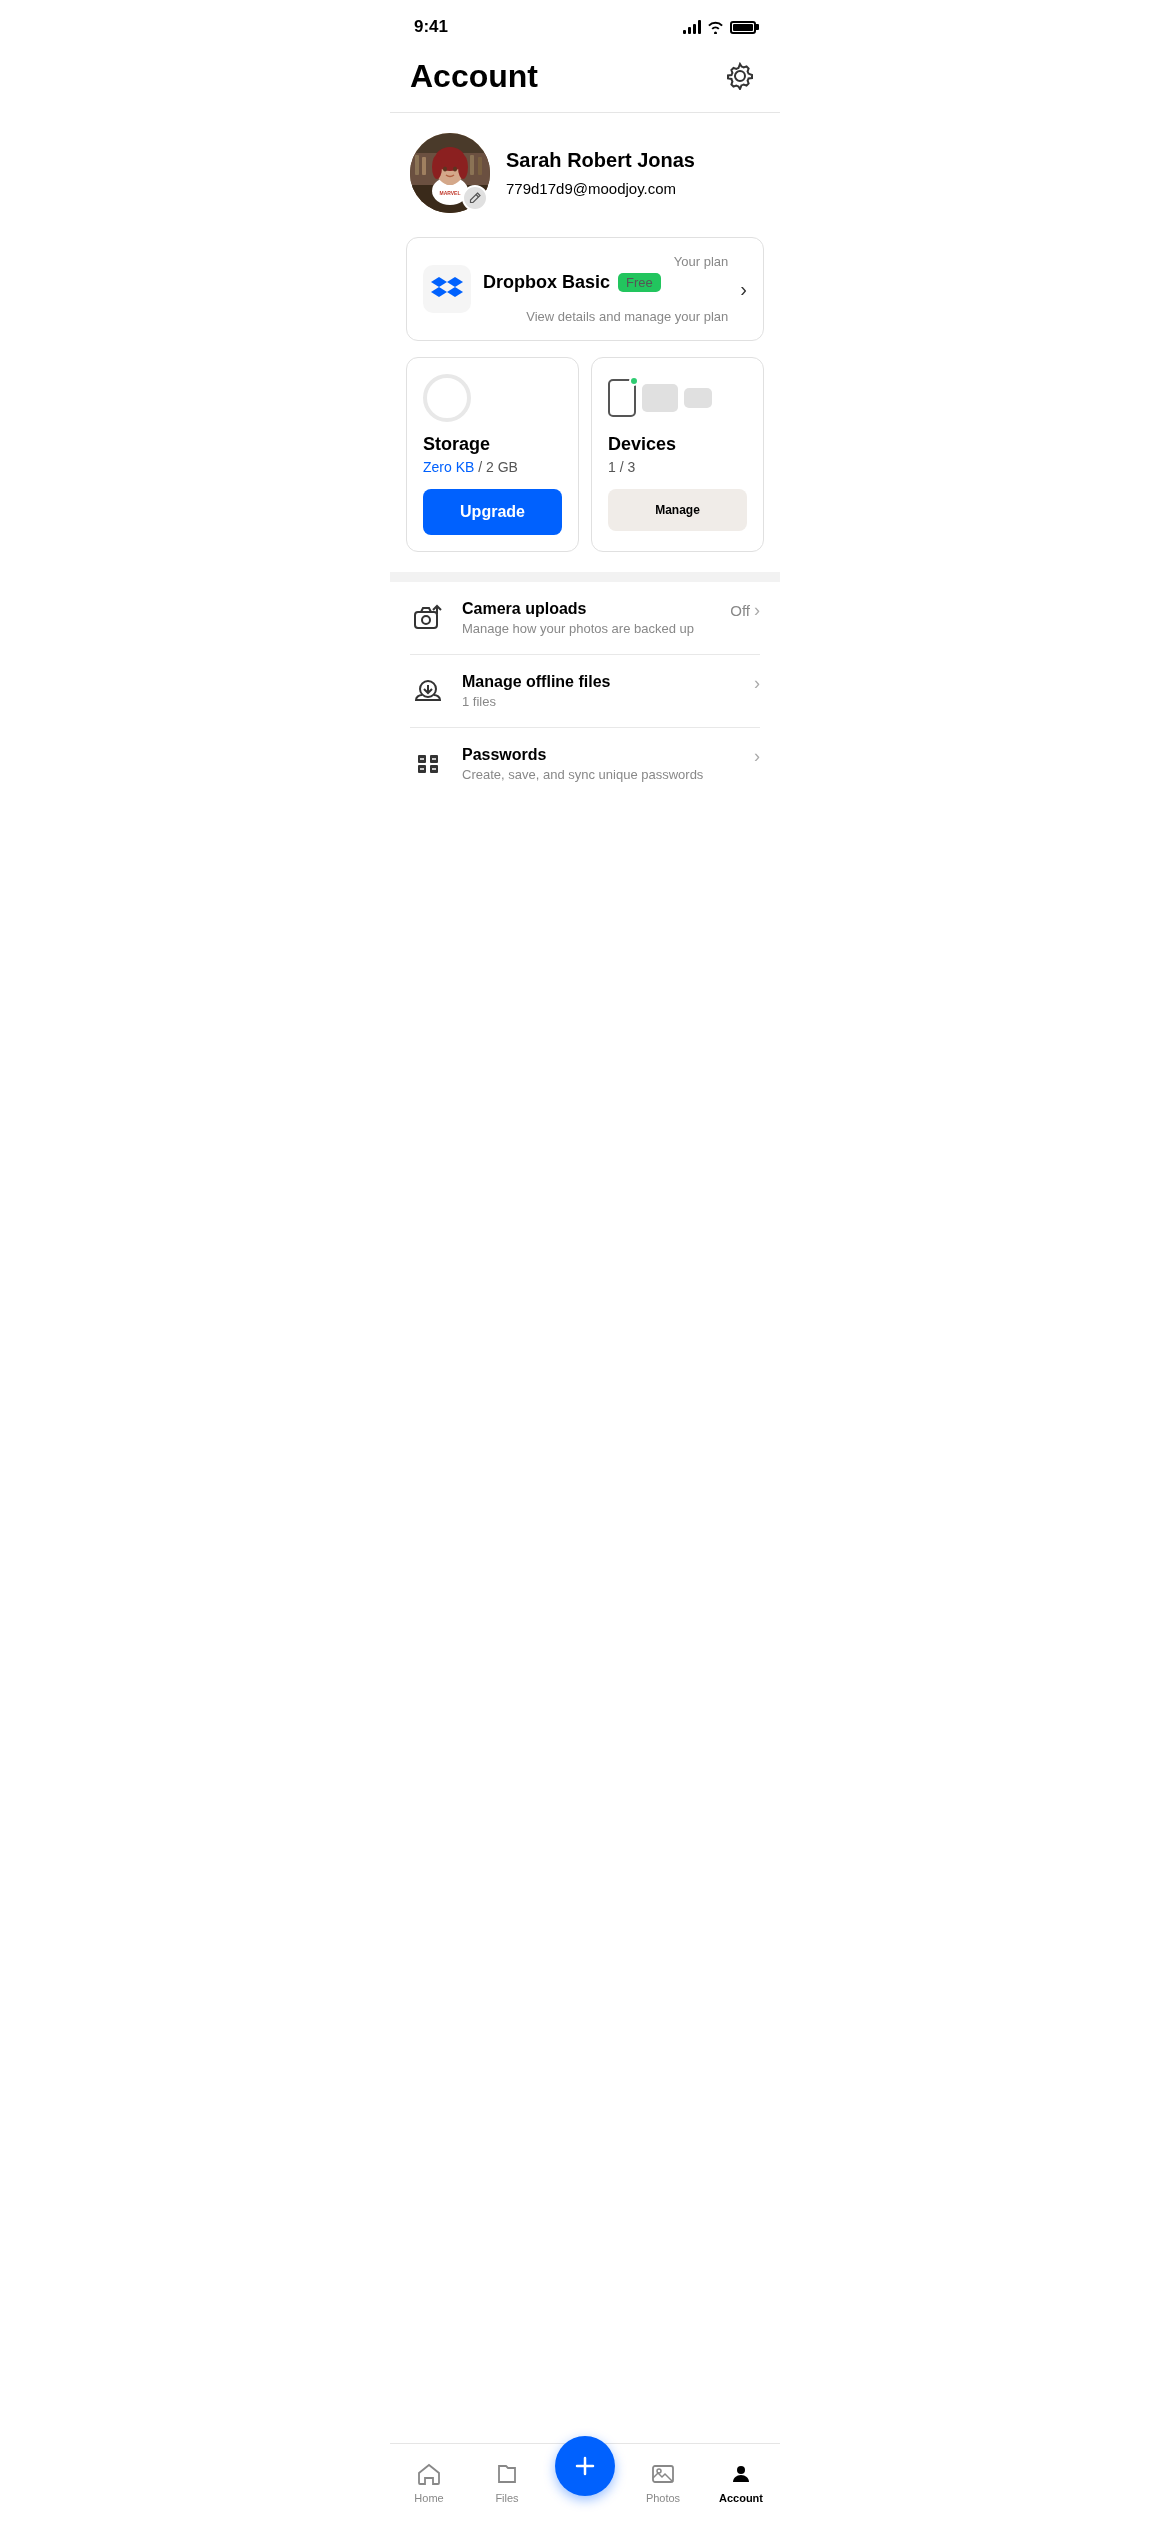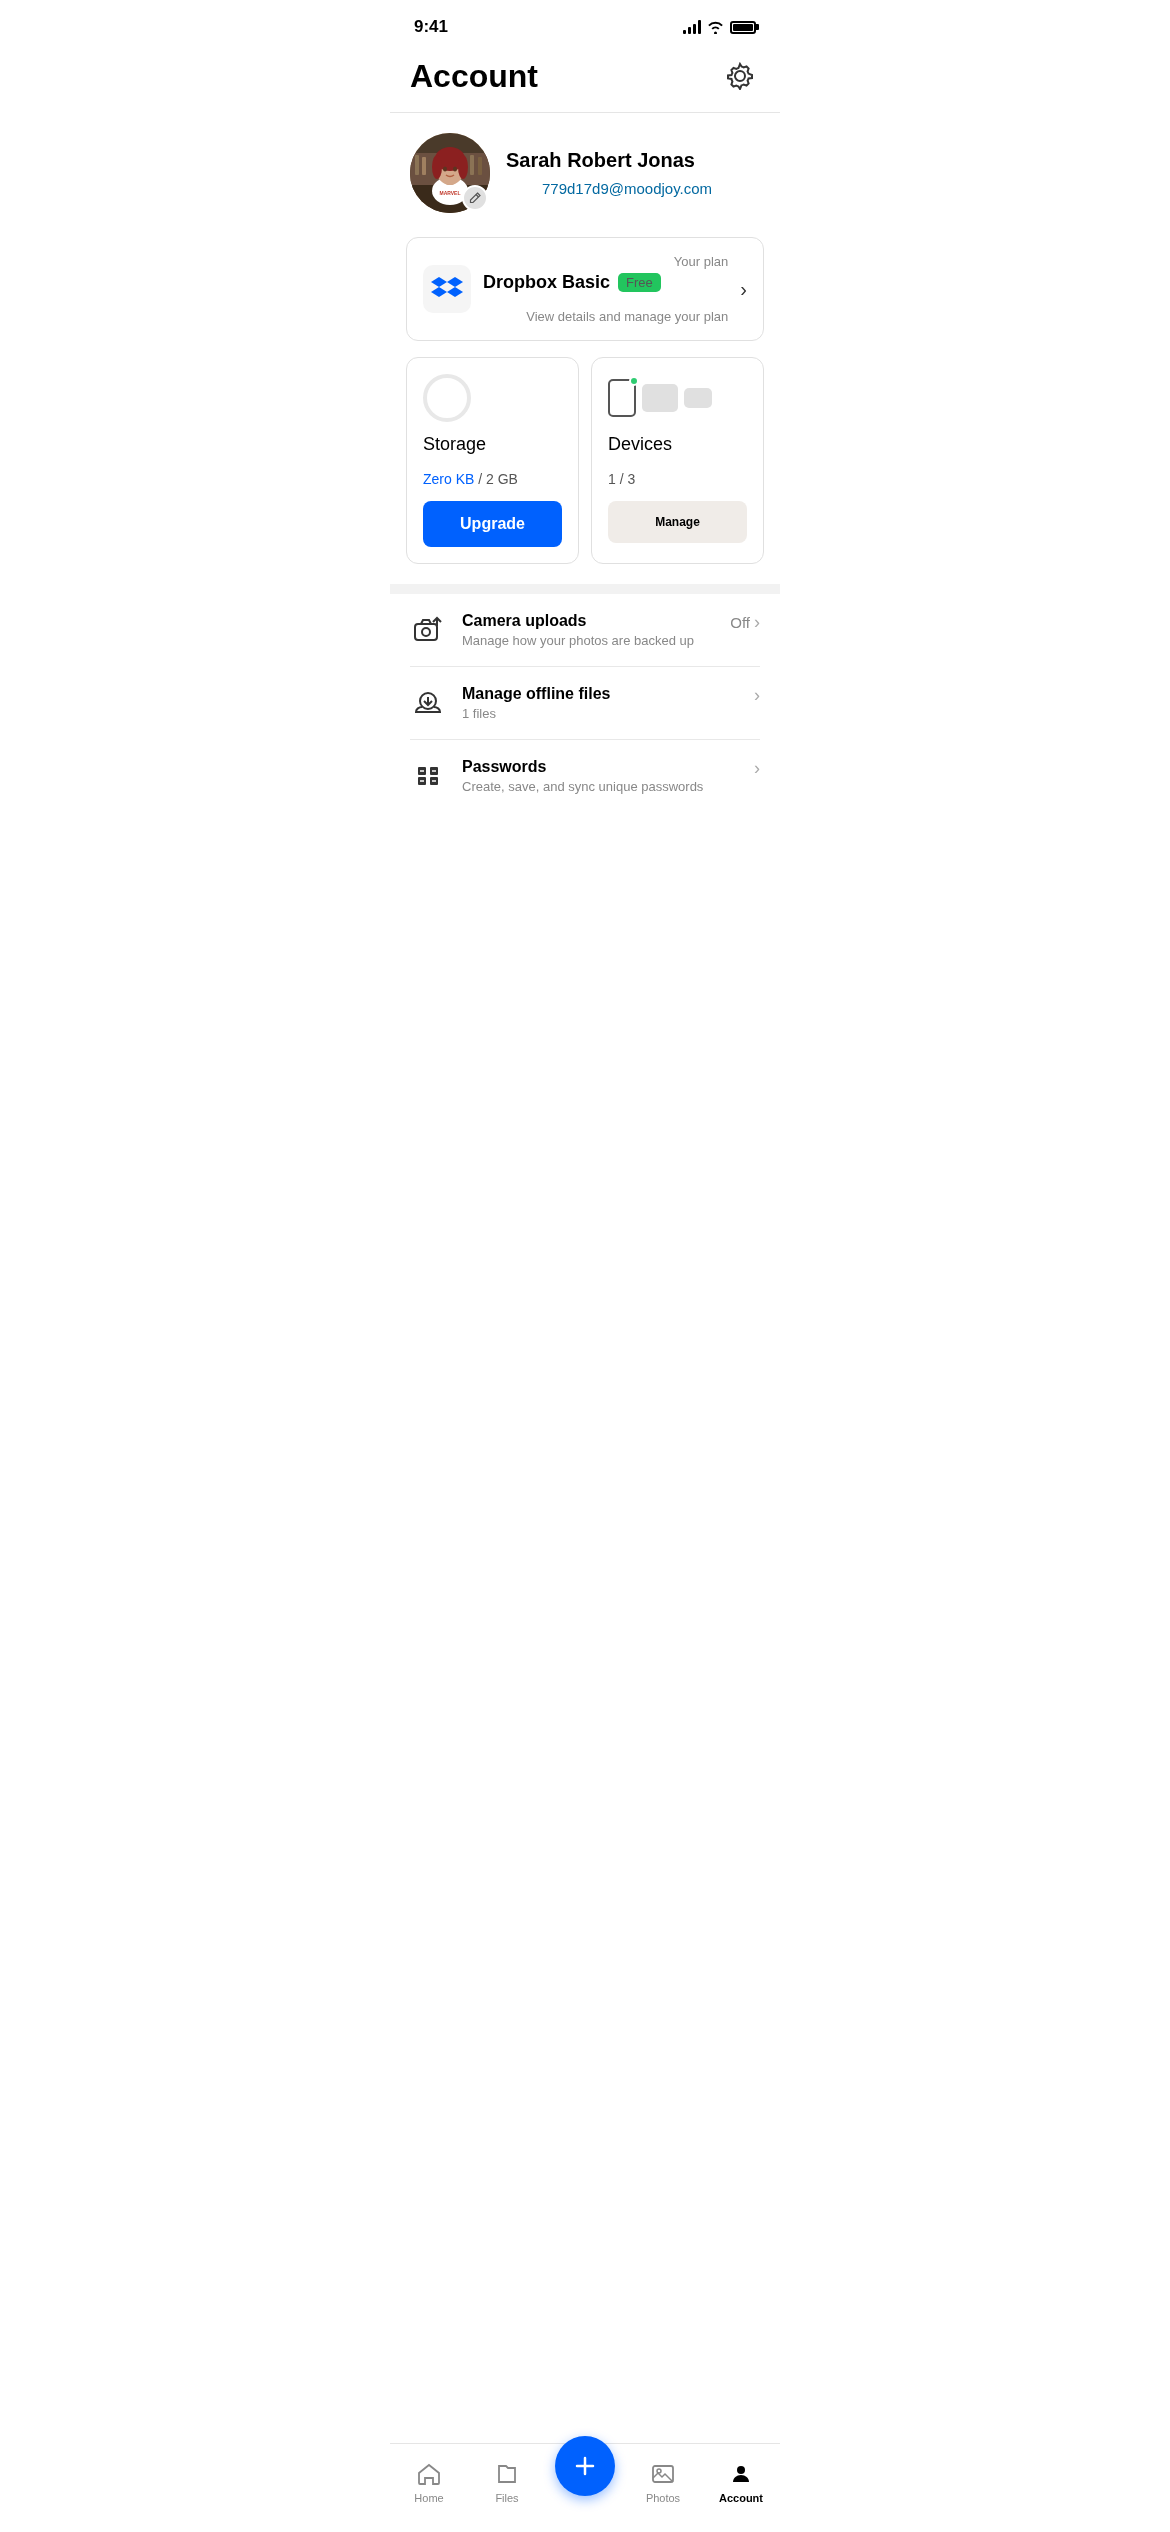--- a/index.html
+++ b/index.html
@@ -143,22 +143,21 @@
       flex: 1;
     }
     .profile-name {
       font-size: 20px;
       font-weight: 700;
       color: #000;
       margin-bottom: 8px;
     }
     .profile-email {
       font-size: 15px;
-      color: #0369a1;
-      margin-left: 36px;
+      color: #000000;
     }
 
     
     .plan-card {
       margin: 0 16px 16px;
       border: 1.5px solid #e0e0e0;
       border-radius: 12px;
       padding: 16px 16px 16px 16px;
       display: flex;
       align-items: center;
@@ -273,23 +272,23 @@
       border-radius: 5px;
     }
     .device-pill2 {
       width: 28px;
       height: 20px;
       background: #e0e0e0;
       border-radius: 5px;
     }
     .card-title {
       font-size: 18px;
-      font-weight: 400;
-      color: #000;
-      margin-bottom: 16px;
+      font-weight: 700;
+      color: #000;
+      margin-bottom: 4px;
     }
     .card-subtitle {
       font-size: 14px;
       color: #555;
       margin-bottom: 14px;
     }
     .card-subtitle .highlight {
       color: #0061fe;
     }
     .upgrade-btn {

